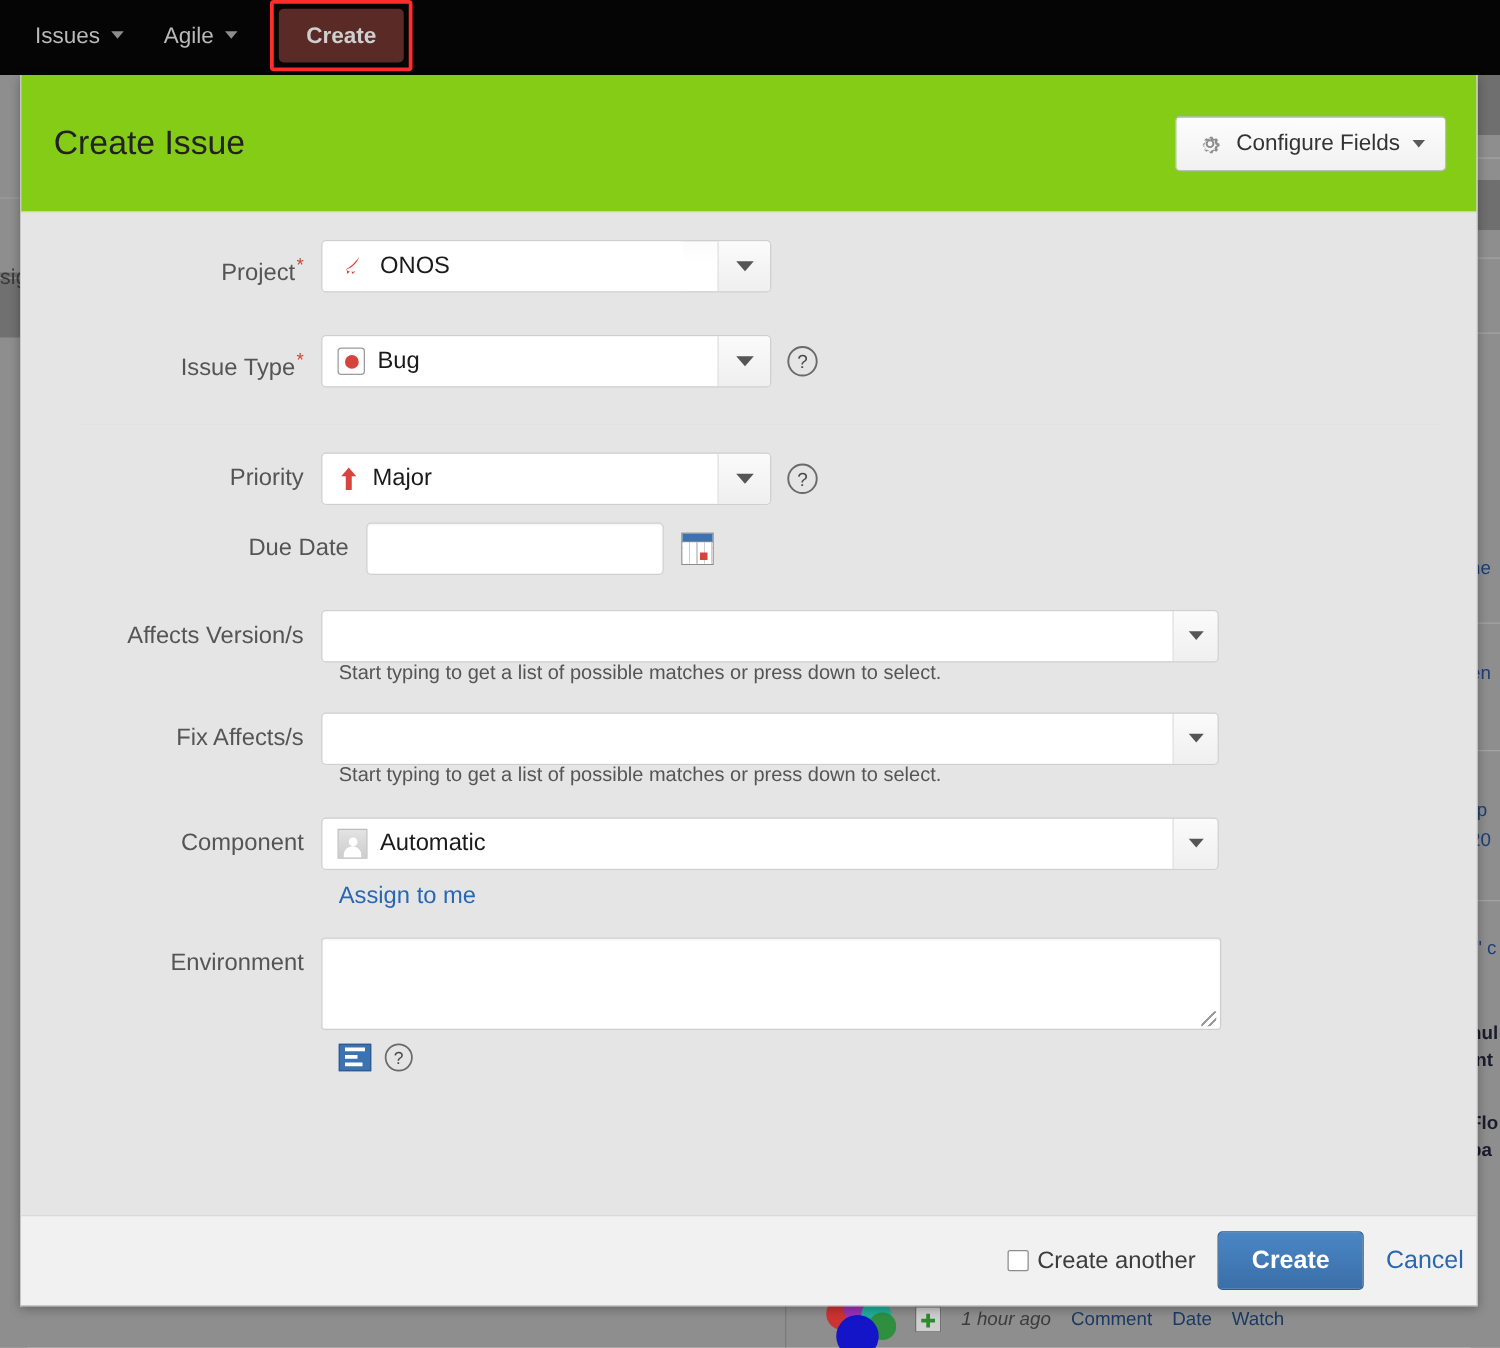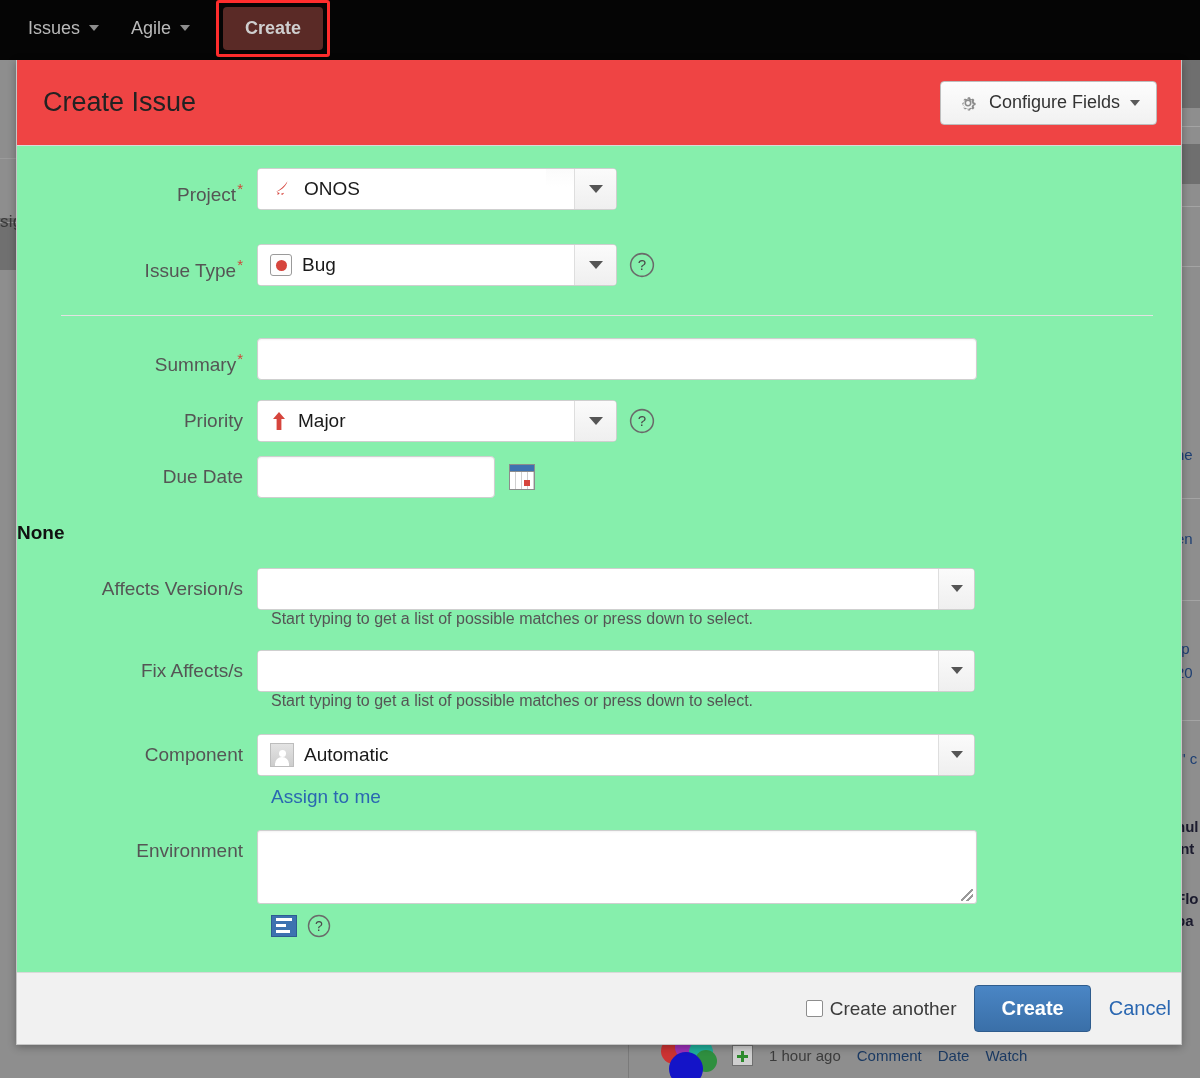--- a/index.html
+++ b/index.html
@@ -70,21 +70,21 @@
   }
   .bg-plus {
     width: 21px; height: 21px; border: 1px solid #6f6f6f; background: #cfcfcf;
     position: relative; flex: none;
   }
   .bg-plus::before, .bg-plus::after {
     content: ""; position: absolute; background: #2d8b2d;
   }
   .bg-plus::before { left: 4px; top: 9px; width: 11px; height: 3px; }
   .bg-plus::after  { left: 8px; top: 5px; width: 3px; height: 11px; }
-  .bg-meta { font-size: 15px; color: #3c3c3c; white-space: nowrap; }
+  .bg-meta { font-size: 15px; color: #3c3c3c; white-space: nowrap; font-style: italic; }
   .bg-link { font-size: 15px; color: #1b3a63; white-space: nowrap; }
   .bg-divider-v {
     position: absolute; left: 628px; bottom: 0; width: 1px; height: 46px; background: #7a7a7a;
   }
 
   
   #topnav {
     position: absolute; left: 0; top: 0; right: 0; height: 60px;
     background: #050505; z-index: 40;
   }
@@ -124,42 +124,42 @@
     position: absolute; left: 16px; top: 60px; width: 1166px;
     z-index: 50;
     background: #ffffff;
     border: 1px solid #c6c6c6;
     border-top: none;
     box-shadow: 0 2px 8px rgba(0,0,0,.30);
     display: flex; flex-direction: column;
     height: 985px;
   }
   .modal-header {
-    background: #ef4444;
+    background: #84cc16;
     border-bottom: 1px solid #d9d9d9;
-    height: 86px;
+    height: 110px;
     display: flex; align-items: center; justify-content: space-between;
     padding: 0 24px 0 26px;
     flex: none;
   }
   .modal-title { font-size: 27px; color: #222; font-weight: normal; }
   .config-btn {
     display: flex; align-items: center; gap: 10px;
     background: linear-gradient(#fdfdfd,#f1f1f1);
     border: 1px solid #bdbdbd; border-radius: 4px;
     padding: 10px 16px;
     font-size: 18px; color: #333;
     cursor: pointer;
   }
   .gear-icon { width: 22px; height: 22px; display: block; }
 
   .modal-body {
     flex: 1 1 auto;
     overflow: hidden;
-    background: #86efac;
+    background: #e5e5e5;
     padding-top: 22px;
     position: relative;
   }
 
   .frow {
     display: flex; align-items: flex-start;
     margin-bottom: 0;
   }
   .flabel {
     width: 240px; flex: none;
@@ -435,28 +435,20 @@
         </div>
         <svg class="help-icon" viewBox="0 0 24 24">
           <circle cx="12" cy="12" r="10.5" fill="none" stroke="#6a6a6a" stroke-width="1.4"></circle>
           <text x="12" y="17" text-anchor="middle" font-size="14" font-family="Liberation Sans, sans-serif" fill="#4a4a4a">?</text>
         </svg>
       </div>
     </div>
 
     <div class="sep"></div>
 
-    <div class="frow" style="margin-bottom:14px;">
-      <div class="flabel">
-        <span>Summary</span><span class="req">*</span>
-      </div>
-      <div class="fctl">
-        <input class="tinput" style="width: 720px;" type="text" value="">
-      </div>
-    </div>
 
     <div class="frow" style="margin-bottom:14px;">
       <div class="flabel">
         <span>Priority</span>
       </div>
       <div class="fctl">
         <div class="sel" style="width:360px;">
           <div class="val">
             <svg class="prio-arrow" viewBox="0 0 18 22">
               <path fill="#d6453d" d="M9 2l6 7h-3.6v11H6.6V9H3z"></path>
@@ -467,39 +459,36 @@
             <span class="arrow-tri"></span>
           </div>
         </div>
         <svg class="help-icon" viewBox="0 0 24 24">
           <circle cx="12" cy="12" r="10.5" fill="none" stroke="#6a6a6a" stroke-width="1.4"></circle>
           <text x="12" y="17" text-anchor="middle" font-size="14" font-family="Liberation Sans, sans-serif" fill="#4a4a4a">?</text>
         </svg>
       </div>
     </div>
 
-    <div class="frow" style="margin-bottom:14px;">
+    <div class="frow" style="margin-bottom:14px;padding-left:36px;">
       <div class="flabel">
         <span>Due Date</span>
       </div>
       <div class="fctl">
         <input class="tinput" style="width: 238px;" type="text" value="">
         <span class="cal-icon">
           <span class="top"></span>
           <span class="grid">
               <i></i>
             </span>
         </span>
       </div>
     </div>
 
     <div class="frow" style="margin-bottom:14px;">
-      <div class="fctl">
-        <span class="statictext">None</span>
-      </div>
     </div>
 
     <div class="frow">
       <div class="flabel">
         <span>Affects Version/s</span>
       </div>
       <div class="fctl">
         <div class="sel" style="width:718px;">
           <div class="val">
             <span></span>

